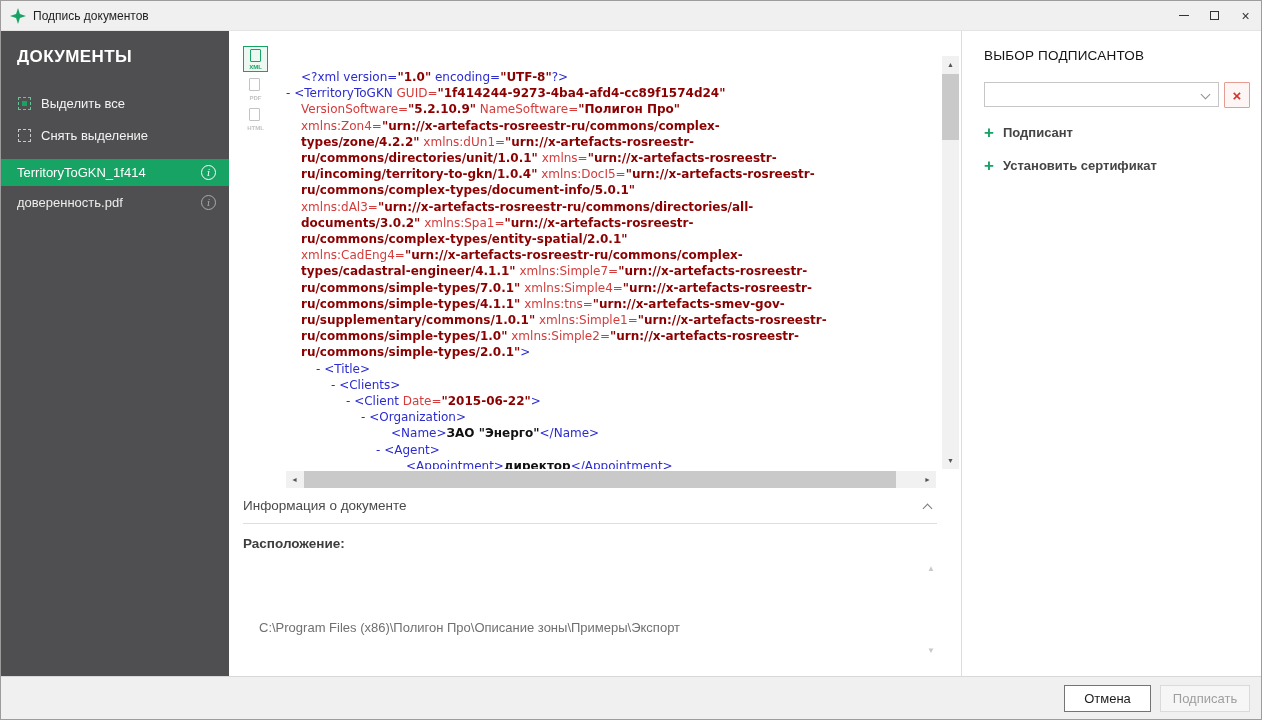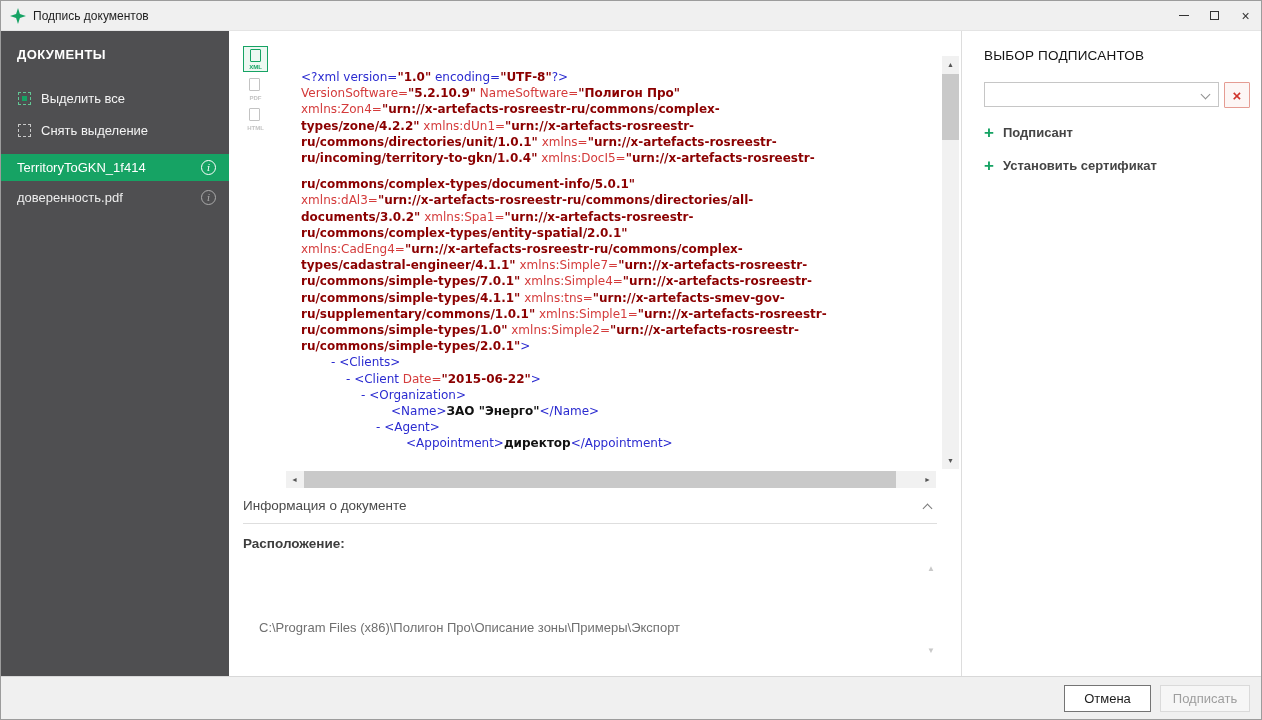--- a/index.html
+++ b/index.html
@@ -13,21 +13,21 @@
   .app-icon { position:absolute; left:9px; top:7px; width:16px; height:16px; }
   .win-title { position:absolute; left:32px; top:0; line-height:30px; font-size:12px; color:#1f1f1f; }
   .win-controls { position:absolute; right:0; top:0; height:30px; display:flex; }
   .win-btn { width:31px; height:29px; display:flex; align-items:center; justify-content:center; cursor:pointer; }
   .gl-min { display:block; width:10px; height:1px; background:#333; }
   .gl-max { display:block; width:9px; height:9px; border:1px solid #333; }
   .gl-close { font-size:14px; color:#333; line-height:1; }
 
   
   .sidebar { position:absolute; left:0; top:30px; width:228px; height:645px; background:var(--sidebar-bg,#4f4f51); color:#fff; }
-  .sb-header { padding:16px 16px 12px; font-weight:bold; font-size:13px; letter-spacing:.4px; }
+  .sb-header { padding:16px 16px 12px; font-weight:bold; font-size:17px; letter-spacing:.4px; }
   .sb-actions { margin-top:8px; }
   .sb-action { height:32px; display:flex; align-items:center; gap:10px; padding-left:17px; font-size:13px; cursor:pointer; color:#f4f4f4; }
   .icon-sel { width:13px; height:13px; border:1px dashed #62c694; position:relative; flex:0 0 auto; }
   .icon-sel::after { content:""; position:absolute; left:3px; top:3px; right:3px; bottom:3px; background:var(--accent-green,#16a364); }
   .icon-desel { width:13px; height:13px; border:1px dashed #c9c9c9; flex:0 0 auto; }
   .doc-list { margin-top:8px; }
   .doc-item { height:27px; display:flex; align-items:center; justify-content:space-between; padding:0 13px 0 16px; font-size:13px; color:#ededed; cursor:pointer; margin-bottom:3px; }
   .doc-item.selected { background:var(--accent-green,#16a364); color:#fff;gap:28px; }
   .doc-label { white-space:nowrap; overflow:hidden; max-width:176px; }
   .info-icon { flex:0 0 auto; width:15px; height:15px; border:1px solid currentColor; border-radius:50%; font-size:10px; font-style:italic; font-family:"DejaVu Serif",serif; display:flex; align-items:center; justify-content:center; }
@@ -147,36 +147,38 @@
         <span class="fmt-label">PDF</span>
       </div>
       <div class="fmt-btn">
         <span class="fmt-page"></span>
         <span class="fmt-label">HTML</span>
       </div>
     </div>
 
     <div class="xml-code">
         <div class="xml-line" style="padding-left: 15px;"><span class="xs-t">&lt;?xml version=</span><span class="xs-v">"1.0"</span><span class="xs-t"> encoding=</span><span class="xs-v">"UTF-8"</span><span class="xs-t">?&gt;</span></div>
+        <div class="xml-line" style="padding-left: 0px;"><span class="xs-d">- </span><span class="xs-t">&lt;TerritoryToGKN </span><span class="xs-a">GUID=</span><span class="xs-v">"1f414244-9273-4ba4-afd4-cc89f1574d24"</span></div>
         <div class="xml-line" style="padding-left: 15px;"><span class="xs-a">VersionSoftware=</span><span class="xs-v">"5.2.10.9"</span><span class="xs-a"> NameSoftware=</span><span class="xs-v">"Полигон Про"</span></div>
         <div class="xml-line" style="padding-left: 15px;"><span class="xs-a">xmlns:Zon4=</span><span class="xs-v">"urn://x-artefacts-rosreestr-ru/commons/complex-</span></div>
         <div class="xml-line" style="padding-left: 15px;"><span class="xs-v">types/zone/4.2.2"</span><span class="xs-a"> xmlns:dUn1=</span><span class="xs-v">"urn://x-artefacts-rosreestr-</span></div>
         <div class="xml-line" style="padding-left: 15px;"><span class="xs-v">ru/commons/directories/unit/1.0.1"</span><span class="xs-a"> xmlns=</span><span class="xs-v">"urn://x-artefacts-rosreestr-</span></div>
         <div class="xml-line" style="padding-left: 15px;"><span class="xs-v">ru/incoming/territory-to-gkn/1.0.4"</span><span class="xs-a"> xmlns:DocI5=</span><span class="xs-v">"urn://x-artefacts-rosreestr-</span></div>
-        <div class="xml-line" style="padding-left: 15px; margin-top: 10px;"><span class="xs-v">ru/commons/complex-types/document-info/5.0.1"</span></div>
+        <div class="xml-line" style="padding-left: 15px;"><span class="xs-v">ru/commons/complex-types/document-info/5.0.1"</span></div>
         <div class="xml-line" style="padding-left: 15px;"><span class="xs-a">xmlns:dAl3=</span><span class="xs-v">"urn://x-artefacts-rosreestr-ru/commons/directories/all-</span></div>
         <div class="xml-line" style="padding-left: 15px;"><span class="xs-v">documents/3.0.2"</span><span class="xs-a"> xmlns:Spa1=</span><span class="xs-v">"urn://x-artefacts-rosreestr-</span></div>
         <div class="xml-line" style="padding-left: 15px;"><span class="xs-v">ru/commons/complex-types/entity-spatial/2.0.1"</span></div>
         <div class="xml-line" style="padding-left: 15px;"><span class="xs-a">xmlns:CadEng4=</span><span class="xs-v">"urn://x-artefacts-rosreestr-ru/commons/complex-</span></div>
         <div class="xml-line" style="padding-left: 15px;"><span class="xs-v">types/cadastral-engineer/4.1.1"</span><span class="xs-a"> xmlns:Simple7=</span><span class="xs-v">"urn://x-artefacts-rosreestr-</span></div>
         <div class="xml-line" style="padding-left: 15px;"><span class="xs-v">ru/commons/simple-types/7.0.1"</span><span class="xs-a"> xmlns:Simple4=</span><span class="xs-v">"urn://x-artefacts-rosreestr-</span></div>
         <div class="xml-line" style="padding-left: 15px;"><span class="xs-v">ru/commons/simple-types/4.1.1"</span><span class="xs-a"> xmlns:tns=</span><span class="xs-v">"urn://x-artefacts-smev-gov-</span></div>
         <div class="xml-line" style="padding-left: 15px;"><span class="xs-v">ru/supplementary/commons/1.0.1"</span><span class="xs-a"> xmlns:Simple1=</span><span class="xs-v">"urn://x-artefacts-rosreestr-</span></div>
         <div class="xml-line" style="padding-left: 15px;"><span class="xs-v">ru/commons/simple-types/1.0"</span><span class="xs-a"> xmlns:Simple2=</span><span class="xs-v">"urn://x-artefacts-rosreestr-</span></div>
         <div class="xml-line" style="padding-left: 15px;"><span class="xs-v">ru/commons/simple-types/2.0.1"</span><span class="xs-t">&gt;</span></div>
+        <div class="xml-line" style="padding-left: 30px;"><span class="xs-d">- </span><span class="xs-t">&lt;Title&gt;</span></div>
         <div class="xml-line" style="padding-left: 45px;"><span class="xs-d">- </span><span class="xs-t">&lt;Clients&gt;</span></div>
         <div class="xml-line" style="padding-left: 60px;"><span class="xs-d">- </span><span class="xs-t">&lt;Client </span><span class="xs-a">Date=</span><span class="xs-v">"2015-06-22"</span><span class="xs-t">&gt;</span></div>
         <div class="xml-line" style="padding-left: 75px;"><span class="xs-d">- </span><span class="xs-t">&lt;Organization&gt;</span></div>
         <div class="xml-line" style="padding-left: 105px;"><span class="xs-t">&lt;Name&gt;</span><span class="xs-x">ЗАО "Энерго"</span><span class="xs-t">&lt;/Name&gt;</span></div>
         <div class="xml-line" style="padding-left: 90px;"><span class="xs-d">- </span><span class="xs-t">&lt;Agent&gt;</span></div>
         <div class="xml-line" style="padding-left: 120px;"><span class="xs-t">&lt;Appointment&gt;</span><span class="xs-x">директор</span><span class="xs-t">&lt;/Appointment&gt;</span></div>
       </div>
 
     <div class="vscroll">
       <span class="sc-arrow">▲</span>

